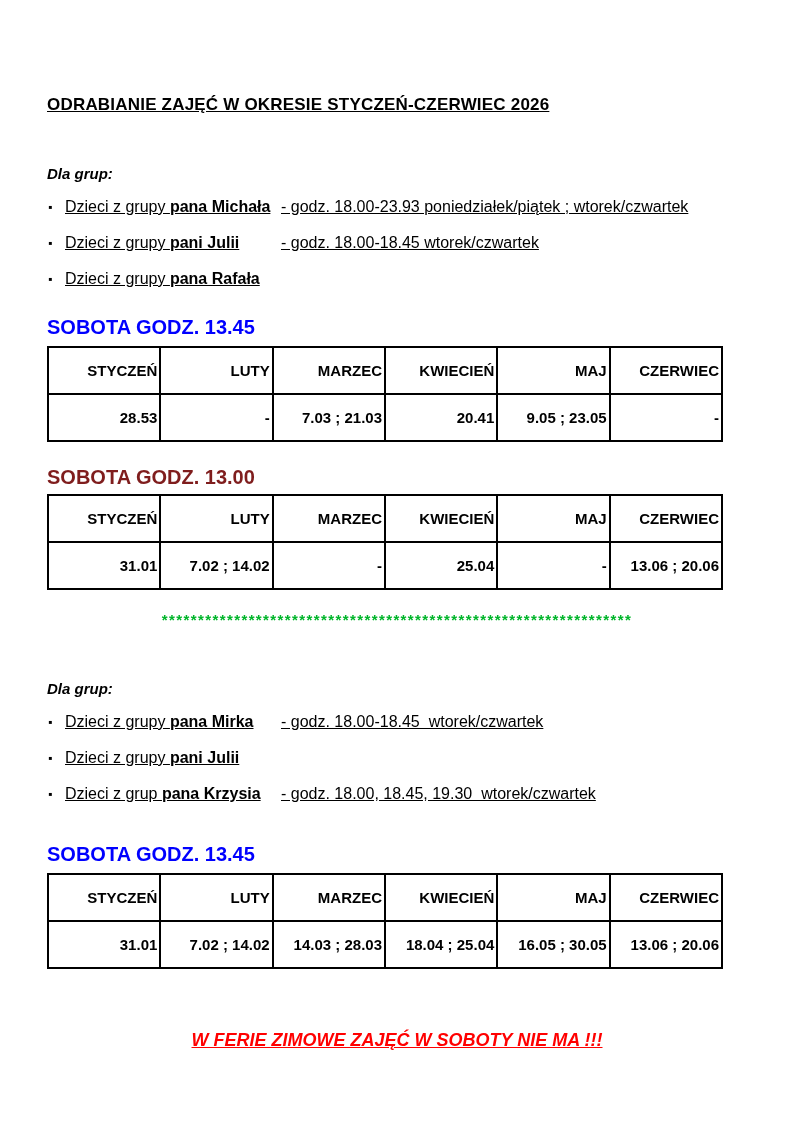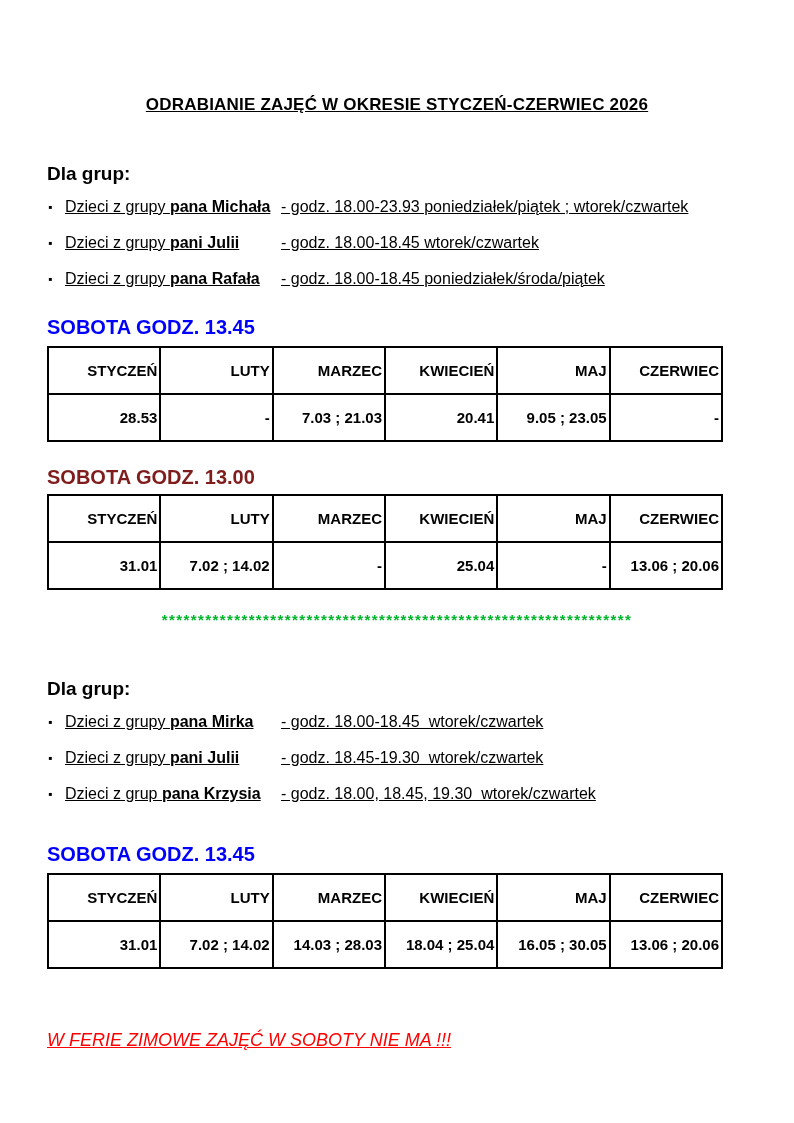--- a/index.html
+++ b/index.html
@@ -10,33 +10,33 @@
     background: #ffffff;
     margin: 0 auto;
     overflow: hidden;
     position: relative;
     color: #000;
   }
   .content { margin: 0 47px; }
 
   .doc-title {
     padding-top: 95px;
-    text-align: center;
     font-size: 17px;
     font-weight: bold;
     text-decoration: underline;
     line-height: 20px;
     letter-spacing: 0.2px;
   }
 
   .group-label {
     margin-top: 50px;
-    font-size: 19px;
+    font-size: 15px;
     font-weight: bold;
     line-height: 17px;
+    font-style: italic;
   }
   .group-label.second { margin-top: 52px; }
 
   ul.groups {
     list-style: none;
     margin-top: 15px;
   }
   ul.groups li {
     position: relative;
     padding-left: 18px;
@@ -87,22 +87,23 @@
     text-align: center;
     font-size: 15px;
     font-weight: bold;
     letter-spacing: 1.4px;
     line-height: 16px;
     white-space: nowrap;
   }
 
   .warning {
     margin-top: 60px;
+    text-align: center;
     font-size: 18px;
-    font-weight: normal;
+    font-weight: bold;
     font-style: italic;
     text-decoration: underline;
     line-height: 22px;
   }
 </style>
 </head>
 <body>
 
 <div class="page">
   <div class="content">
@@ -115,21 +116,20 @@
       <li>
         <span class="g-label"><span>Dzieci z grupy </span><b>pana Michała</b></span>
         <span class="g-details">- godz. 18.00-23.93 poniedziałek/piątek ; wtorek/czwartek</span>
       </li>
       <li>
         <span class="g-label"><span>Dzieci z grupy </span><b>pani Julii</b></span>
         <span class="g-details">- godz. 18.00-18.45 wtorek/czwartek</span>
       </li>
       <li>
         <span class="g-label"><span>Dzieci z grupy </span><b>pana Rafała</b></span>
-        <span class="g-details">- godz. 18.00-18.45 poniedziałek/środa/piątek</span>
       </li>
     </ul>
 
     <div class="blue-heading h1" style="color: rgb(0, 0, 255);">SOBOTA GODZ. 13.45</div>
 
     <table class="sched t1">
       <thead>
         <tr>
           <th>STYCZEŃ</th>
           <th>LUTY</th>
@@ -180,21 +180,20 @@
 
     <div class="group-label second">Dla grup:</div>
 
     <ul class="groups">
       <li>
         <span class="g-label"><span>Dzieci z grupy </span><b>pana Mirka</b></span>
         <span class="g-details">- godz. 18.00-18.45  wtorek/czwartek</span>
       </li>
       <li>
         <span class="g-label"><span>Dzieci z grupy </span><b>pani Julii</b></span>
-        <span class="g-details">- godz. 18.45-19.30  wtorek/czwartek</span>
       </li>
       <li>
         <span class="g-label"><span>Dzieci z grup </span><b>pana Krzysia</b></span>
         <span class="g-details">- godz. 18.00, 18.45, 19.30  wtorek/czwartek</span>
       </li>
     </ul>
 
     <div class="blue-heading h3" style="color: rgb(0, 0, 255);">SOBOTA GODZ. 13.45</div>
 
     <table class="sched t3">

